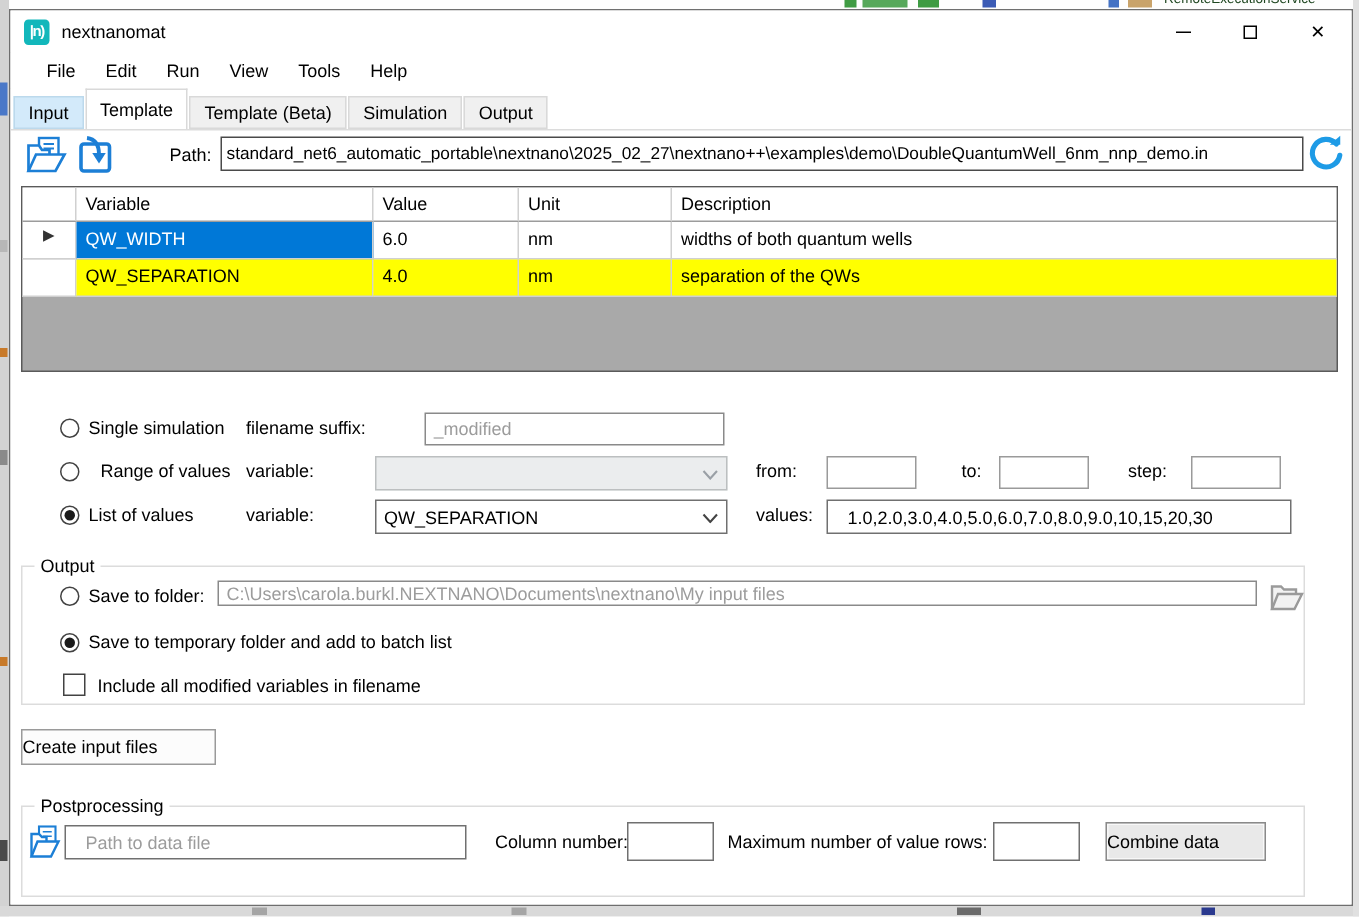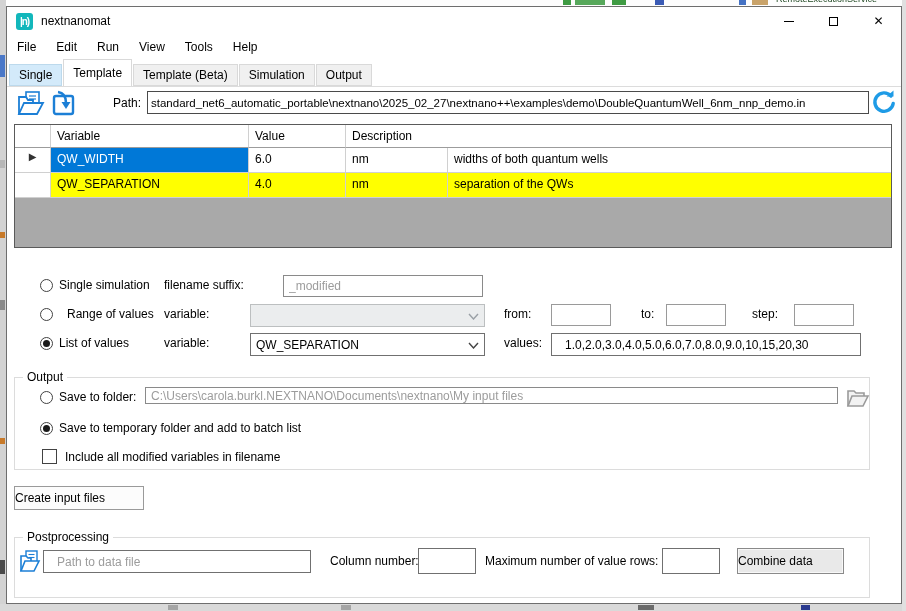--- a/index.html
+++ b/index.html
@@ -29,21 +29,21 @@
     background:#12b7bb; color:#fff; font-weight:bold; font-size:10px;
     display:flex; align-items:center; justify-content:center; letter-spacing:-1px;
   }
   .title-text { margin-left:8px; font-size:12px; }
   .win-buttons { margin-left:auto; display:flex; height:100%; }
   .win-btn { width:45px; height:100%; display:flex; align-items:center; justify-content:center; }
   .min-glyph { width:10px; height:1px; background:#000; display:block; }
   .max-glyph { width:9px; height:9px; border:1px solid #000; display:block; }
   .close-glyph { font-size:12px; line-height:1; }
 
-  .menubar { height:24px; display:flex; align-items:center; background:#fff; }
+  .menubar { height:24px; display:flex; align-items:center; padding-left:14px; background:#fff; }
   .menu-item { padding:0 10px; line-height:24px; }
 
   .tabstrip { height:27px; position:relative; display:flex; align-items:flex-end; padding-left:2px; background:#fff; }
   .tab {
     height:22px; border:1px solid #d9d9d9; background:#f0f0f0;
     display:flex; align-items:center; justify-content:center;
     padding:0 9px; margin-right:1px; position:relative;
   }
   .tab.hovered { background:#d3eafa; border-color:#bcd9ec; }
   .tab.active {
@@ -159,21 +159,21 @@
   <div class="menubar">
     <span class="menu-item">File</span>
     <span class="menu-item">Edit</span>
     <span class="menu-item">Run</span>
     <span class="menu-item">View</span>
     <span class="menu-item">Tools</span>
     <span class="menu-item">Help</span>
   </div>
 
   <div class="tabstrip">
-    <div class="tab hovered">Single</div>
+    <div class="tab hovered">Input</div>
     <div class="tab active">Template</div>
     <div class="tab">Template (Beta)</div>
     <div class="tab">Simulation</div>
     <div class="tab">Output</div>
   </div>
 
   <div class="content">
 
     <span class="tool-icon" style="left:9px; top:3px;">
       <svg width="30" height="27" viewBox="0 0 30 27">
@@ -198,20 +198,21 @@
         <path d="M20 6 A9.2 9.2 0 1 0 22.2 13.5" fill="none" stroke="#1e9be6" stroke-width="3.4" stroke-linecap="round"></path>
         <path d="M15.5 6.5 h7 v-6 z" fill="#1e9be6"></path>
       </svg>
     </span>
 
     <div class="grid">
       <div class="grid-row hdr">
         <div class="gc gc-sel"></div>
         <div class="gc gc-var">Variable</div>
         <div class="gc gc-val">Value</div>
+        <div class="gc gc-unit">Unit</div>
         <div class="gc gc-desc">Description</div>
       </div>
       <div class="grid-row">
         <div class="gc gc-sel">▶</div>
         <div class="gc gc-var cell-selected">QW_WIDTH</div>
         <div class="gc gc-val">6.0</div>
         <div class="gc gc-unit">nm</div>
         <div class="gc gc-desc">widths of both quantum wells</div>
       </div>
       <div class="grid-row row-yellow">

